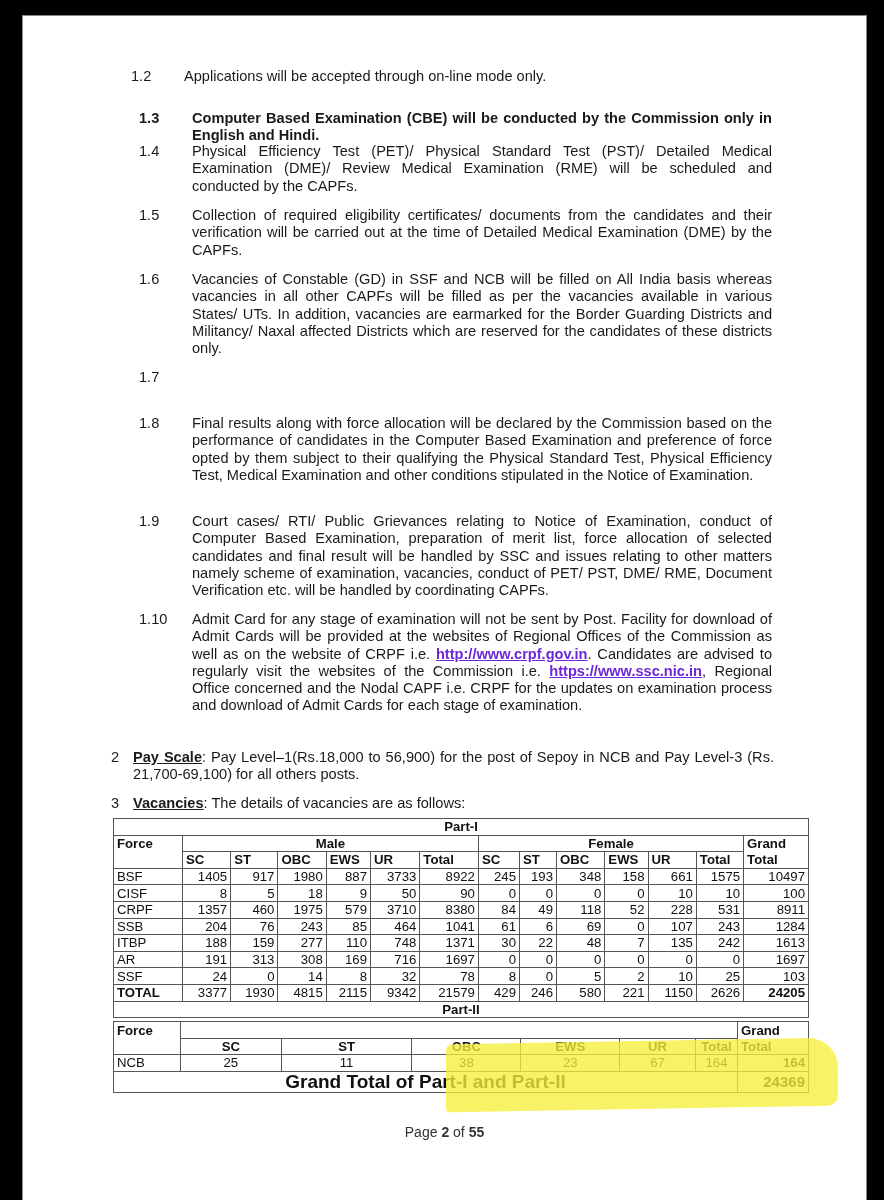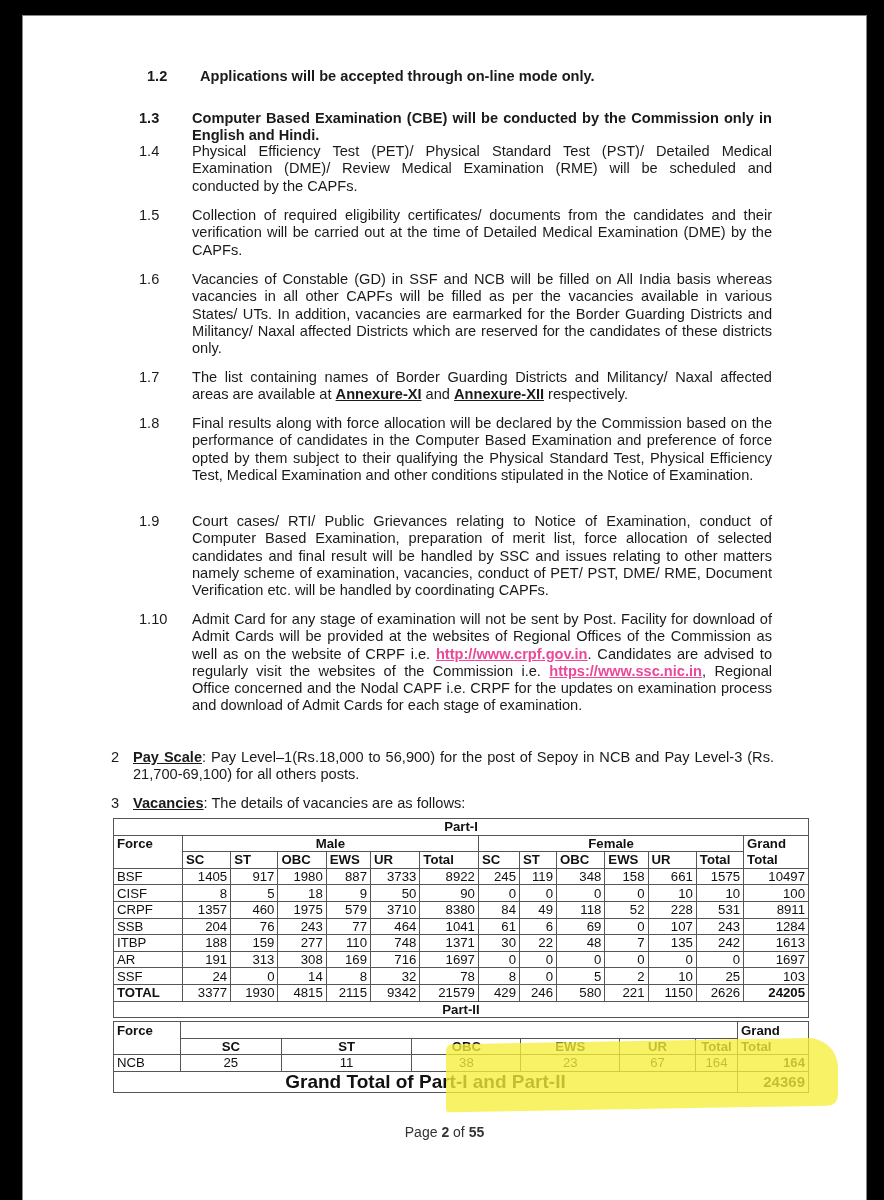--- a/index.html
+++ b/index.html
@@ -6,41 +6,41 @@
   body { width:884px; height:1200px; background:#000; position:relative; overflow:hidden;
          font-family:"Liberation Sans", sans-serif; color:#1a1a1a; }
   .page { position:absolute; left:22px; top:15px; width:843px; height:1185px; background:#fff;
           border-left:1px solid #888; border-top:1px solid #888; border-right:1px solid #888; }
   .item { position:absolute; font-size:14.6px; line-height:17.3px; }
   .item .num { position:absolute; left:0; top:0; }
   .item .txt { position:absolute; text-align:justify; }
   .sub .num { left:0; }
   .sub .txt { left:53px; width:580px; }
   .sec .txt { left:22px; width:641px; }
-  a.link { color:#ec4899; font-weight:bold; text-decoration:underline; }
+  a.link { color:#6d28d9; font-weight:bold; text-decoration:underline; }
   .ul-b { font-weight:bold; text-decoration:underline; }
   .hl { position:absolute; left:423px; top:1025px; width:392px; height:68px;
         background:rgba(246,238,60,0.78); border-radius:6px 30px 10px 4px; z-index:2; pointer-events:none;
         transform:skewY(-1deg); }
   table.vac { position:absolute; border-collapse:collapse; font-size:13.2px; color:#111; z-index:1; }
   table.vac td { border:1px solid #555; padding:0 3px; height:15.6px; line-height:15px; white-space:nowrap; }
   table.vac td.r { text-align:right; }
   table.vac td.c { text-align:center; }
   table.vac td.b { font-weight:bold; }
   .noborder-b { border-bottom:none !important; }
   .noborder-t { border-top:none !important; }
   .footer { position:absolute; left:0; width:843px; top:1108px; text-align:center; font-size:14px; color:#333; }
   .footer b { font-weight:bold; }
 </style>
 </head>
 <body>
 
 <div class="page">
 
-  <div class="item sub" style="left:124px; top:52px; width:640px; height:18px;font-weight:bold;">
+  <div class="item sub" style="left:108px; top:52px; width:640px; height:18px;">
     <span class="num">1.2</span>
     <span class="txt">Applications will be accepted through on-line mode only.</span>
   </div>
 
   <div class="item sub" style="left:116px; top:94px; width:640px; height:36px;font-weight:bold;">
     <span class="num">1.3</span>
     <span class="txt">Computer Based Examination (CBE) will be conducted by the Commission only in English and Hindi.</span>
   </div>
 
   <div class="item sub" style="left:116px; top:127px; width:640px; height:54px;">
@@ -53,21 +53,20 @@
     <span class="txt">Collection of required eligibility certificates/ documents from the candidates and their verification will be carried out at the time of Detailed Medical Examination (DME) by the CAPFs.</span>
   </div>
 
   <div class="item sub" style="left:116px; top:255px; width:640px; height:88px;">
     <span class="num">1.6</span>
     <span class="txt">Vacancies of Constable (GD) in SSF and NCB will be filled on All India basis whereas vacancies in all other CAPFs will be filled as per the vacancies available in various States/ UTs. In addition, vacancies are earmarked for the Border Guarding Districts and Militancy/ Naxal affected Districts which are reserved for the candidates of these districts only.</span>
   </div>
 
   <div class="item sub" style="left:116px; top:353px; width:640px; height:36px;">
     <span class="num">1.7</span>
-    <span class="txt"><span>The list containing names of Border Guarding Districts and Militancy/ Naxal affected areas are available at </span><span class="ul-b">Annexure-XI</span><span> and </span><span class="ul-b">Annexure-XII</span><span> respectively.</span></span>
   </div>
 
   <div class="item sub" style="left:116px; top:399px; width:640px; height:88px;">
     <span class="num">1.8</span>
     <span class="txt">Final results along with force allocation will be declared by the Commission based on the performance of candidates in the Computer Based Examination and preference of force opted by them subject to their qualifying the Physical Standard Test, Physical Efficiency Test, Medical Examination and other conditions stipulated in the Notice of Examination.</span>
   </div>
 
   <div class="item sub" style="left:116px; top:497px; width:640px; height:88px;">
     <span class="num">1.9</span>
     <span class="txt">Court cases/ RTI/ Public Grievances relating to Notice of Examination, conduct of Computer Based Examination, preparation of merit list, force allocation of selected candidates and final result will be handled by SSC and issues relating to other matters namely scheme of examination, vacancies, conduct of PET/ PST, DME/ RME, Document Verification etc. will be handled by coordinating CAPFs.</span>
@@ -135,21 +134,21 @@
       <tbody id="part1-body">
         <tr>
           <td>BSF</td>
           <td class="r">1405</td>
           <td class="r">917</td>
           <td class="r">1980</td>
           <td class="r">887</td>
           <td class="r">3733</td>
           <td class="r">8922</td>
           <td class="r">245</td>
-          <td class="r">119</td>
+          <td class="r">193</td>
           <td class="r">348</td>
           <td class="r">158</td>
           <td class="r">661</td>
           <td class="r">1575</td>
           <td class="r">10497</td>
         </tr>
         <tr>
           <td>CISF</td>
           <td class="r">8</td>
           <td class="r">5</td>
@@ -179,21 +178,21 @@
           <td class="r">52</td>
           <td class="r">228</td>
           <td class="r">531</td>
           <td class="r">8911</td>
         </tr>
         <tr>
           <td>SSB</td>
           <td class="r">204</td>
           <td class="r">76</td>
           <td class="r">243</td>
-          <td class="r">77</td>
+          <td class="r">85</td>
           <td class="r">464</td>
           <td class="r">1041</td>
           <td class="r">61</td>
           <td class="r">6</td>
           <td class="r">69</td>
           <td class="r">0</td>
           <td class="r">107</td>
           <td class="r">243</td>
           <td class="r">1284</td>
         </tr>

